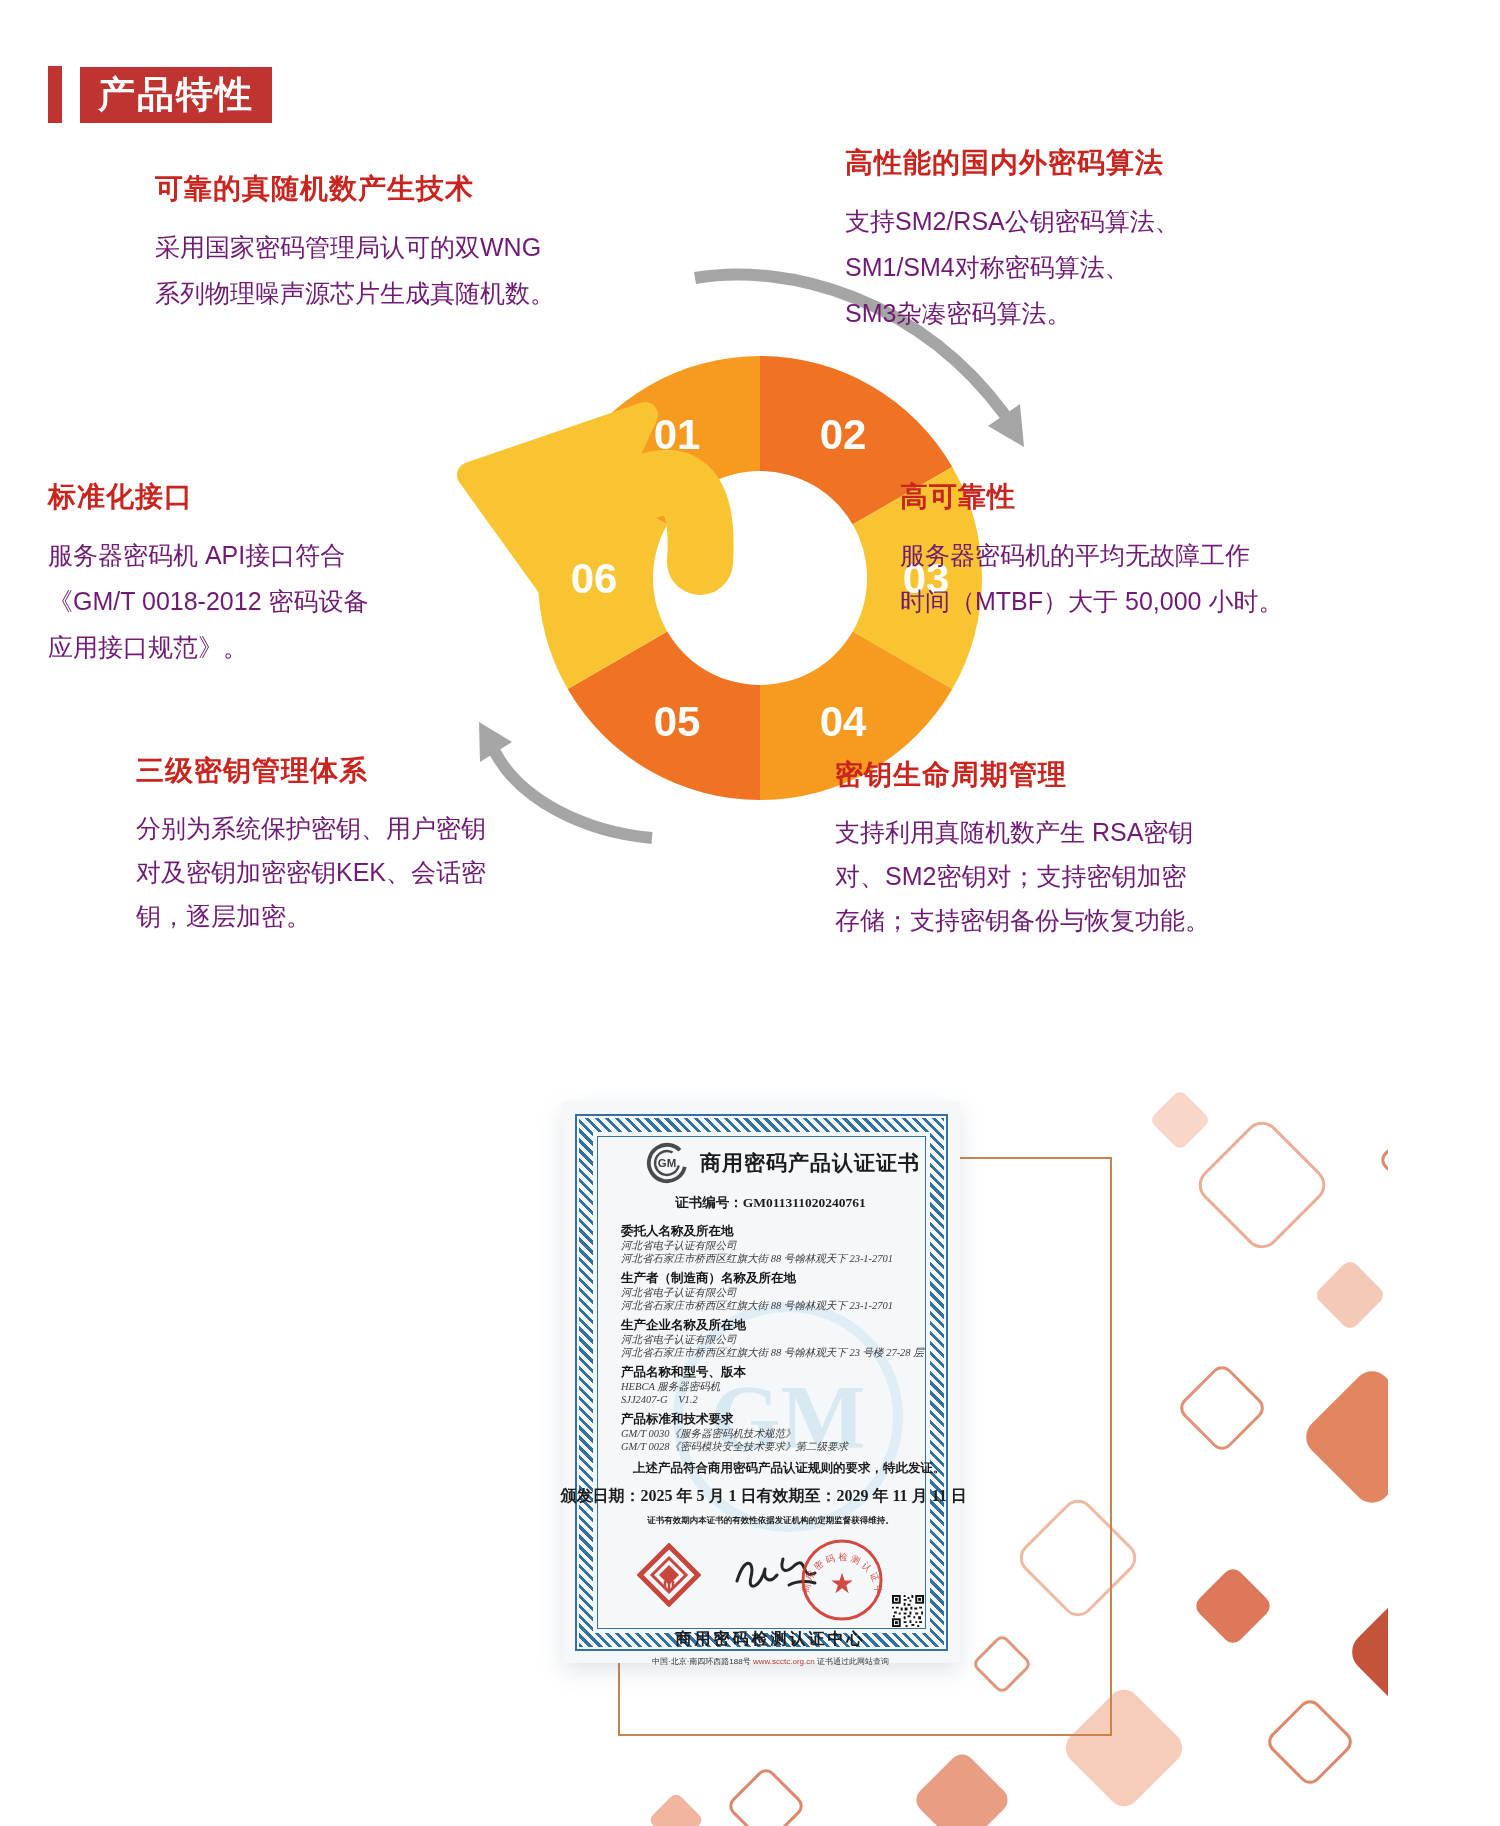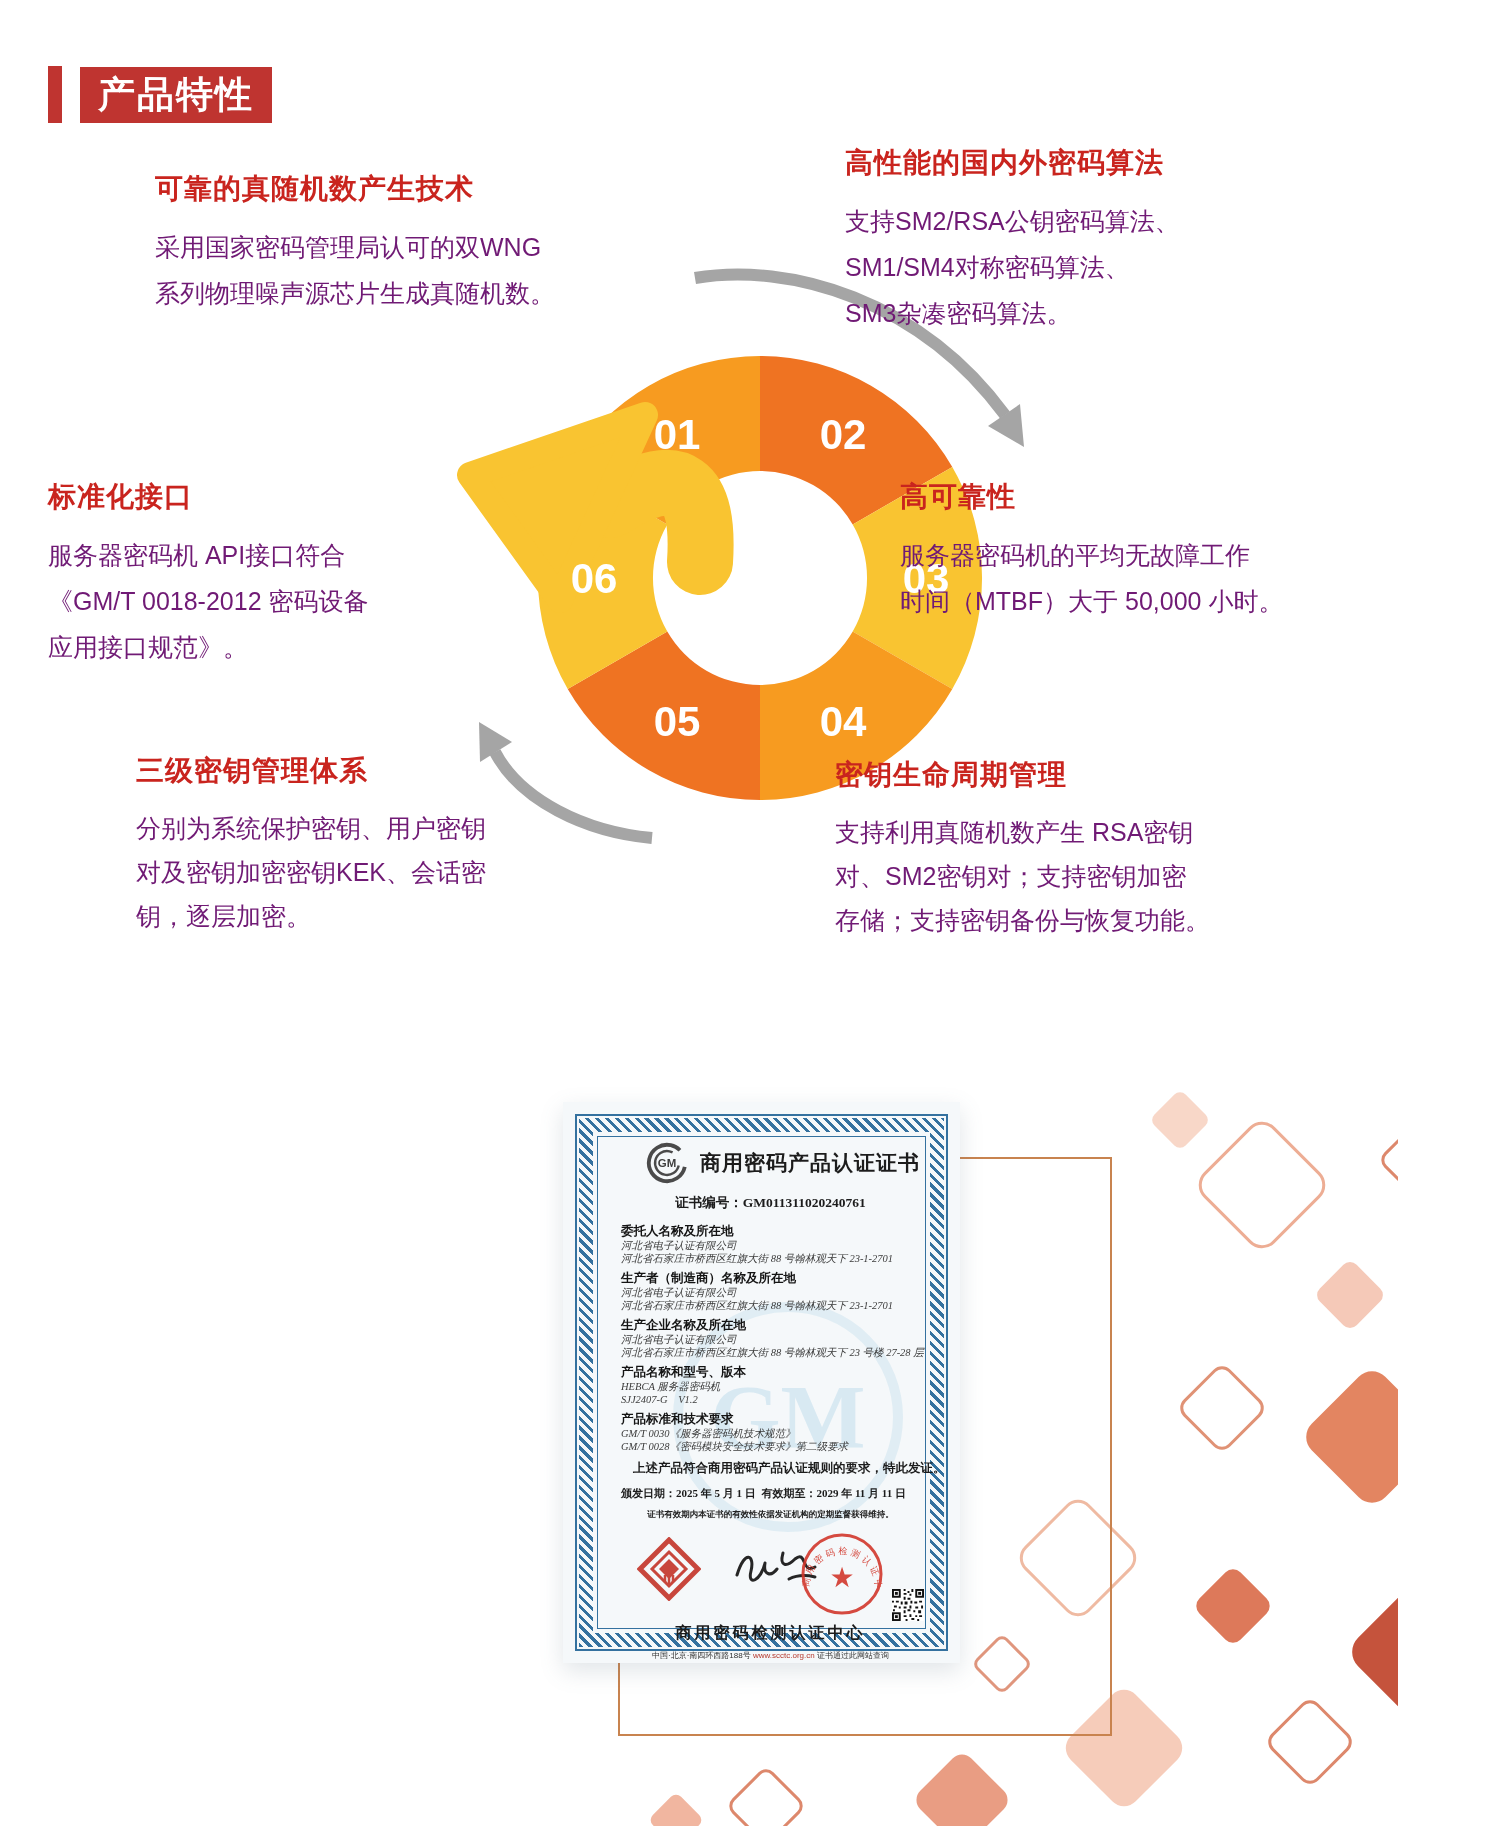--- a/index.html
+++ b/index.html
@@ -1,17 +1,17 @@
 <!DOCTYPE html>
 <html><head>
 <meta charset="utf-8">
 <style>
   html,body{margin:0;padding:0;background:#ffffff;}
   .canvas{position:relative;width:1388px;height:1826px;background:#ffffff;overflow:hidden;
-          font-family:"Liberation Sans",sans-serif;padding-left:10px;}
+          font-family:"Liberation Sans",sans-serif;}
 
   
   .badge-bar{position:absolute;left:48px;top:66px;width:14px;height:57px;background:#BF3430;}
   .badge-box{position:absolute;left:80px;top:67px;width:192px;height:56px;background:#BF3430;
              display:flex;align-items:center;justify-content:center;}
   .badge-box .t{color:#ffffff;font-size:37px;font-weight:700;letter-spacing:2px;}
 
   
   .feature{position:absolute;z-index:2;}
   .f-title{color:#C9241E;font-size:28px;font-weight:700;letter-spacing:1px;white-space:nowrap;}
@@ -51,21 +51,21 @@
               font-family:"Liberation Serif",serif;color:#1c1c1c;}
   .cert-head{display:flex;align-items:center;gap:11px;margin:0 0 8px 24px;}
   .cert-title{font-size:21px;font-weight:700;letter-spacing:1px;white-space:nowrap;}
   .cert-no{text-align:center;font-size:13.5px;font-weight:700;margin-bottom:12px;white-space:nowrap;}
   .cert-sec{margin-bottom:6px;}
   .cert-sec-label{font-family:"Liberation Sans",sans-serif;font-size:12.5px;font-weight:700;
                   color:#141414;line-height:15px;white-space:nowrap;}
   .cert-sec-line{font-style:italic;font-size:10.5px;line-height:13px;color:#3b3b3b;white-space:nowrap;}
   .cert-statement{font-family:"Liberation Sans",sans-serif;font-size:12.5px;font-weight:700;
                   margin:7px 0 9px 12px;white-space:nowrap;}
-  .cert-dates{display:flex;justify-content:space-between;font-size:11px;font-weight:700;
+  .cert-dates{display:flex;justify-content:center;font-size:16px;font-weight:700;
               margin:0 14px 8px 0;white-space:nowrap;}
   .cert-fineprint{text-align:center;font-family:"Liberation Sans",sans-serif;font-size:8.5px;
                   font-weight:700;color:#222;margin-bottom:10px;white-space:nowrap;}
   .cert-seals{position:relative;height:88px;}
   .seal-diamond{position:absolute;left:16px;top:6px;}
   .seal-signature{position:absolute;left:110px;top:10px;}
   .seal-stamp{position:absolute;right:34px;top:-4px;}
   .cert-issuer{text-align:center;font-size:16px;font-weight:700;letter-spacing:3px;margin-top:4px;white-space:nowrap;}
   .cert-footer{text-align:center;font-family:"Liberation Sans",sans-serif;font-size:8px;color:#333;
                margin-top:6px;white-space:nowrap;}

